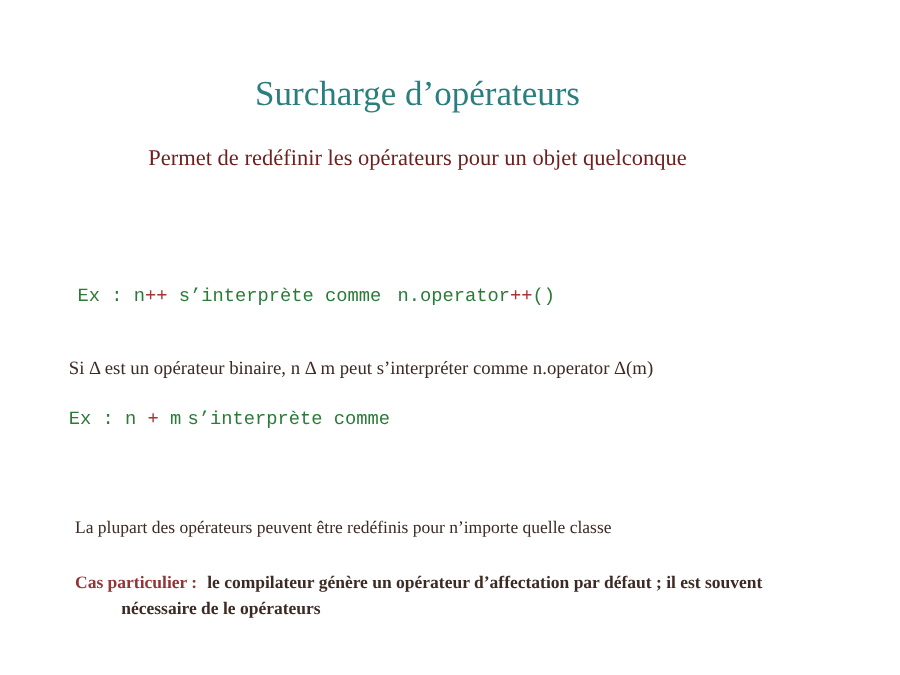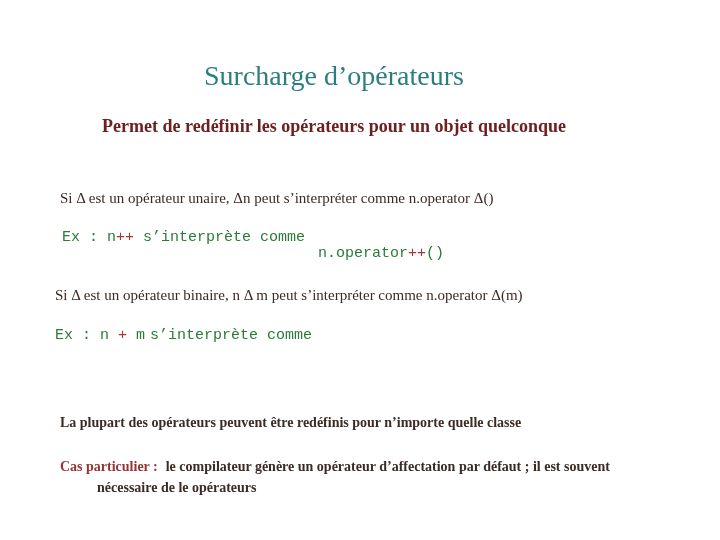--- a/index.html
+++ b/index.html
@@ -21,21 +21,21 @@
     font-weight: normal;
     color: var(--c-title, #2a7e7e);
   }
   .subtitle {
     position: absolute;
     top: 116px; left: 0;
     width: 100%;
     margin: 0;
     text-align: center;
     font-size: 18px;
-    font-weight: bold;
+    font-weight: normal;
     color: var(--c-subtitle, #6e2020);
   }
   .statement {
     position: absolute;
     margin: 0;
     font-size: 15px;
     white-space: nowrap;
     color: var(--c-body, #3c2a24);
   }
   .unary-statement { left: 60px; top: 190px; }
@@ -45,37 +45,36 @@
     position: absolute;
     font-size: 15px;
     height: 20px;
     width: 620px;
     white-space: nowrap;
     font-family: Liberation Mono, monospace;
   }
   .unary-example { left: 62px; top: 229px; }
   .binary-example { left: 55px; top: 327px; }
   .example-row .mid  { position: absolute; top: 0; }
-  .example-row .call { position: absolute; top: 16px; }
+  .example-row .call { position: absolute; top: 0; }
   .unary-example .mid   { left: 81px; }
   .unary-example .call  { left: 256px; }
   .binary-example .mid  { left: 95px; }
   .binary-example .call { left: 262px; }
 
   .green { color: var(--c-green, #2b7b38); }
   .red   { color: var(--c-red, #a93434); }
 
   .note1 {
     position: absolute;
     left: 60px; top: 415px;
     margin: 0;
     font-size: 14px;
     white-space: nowrap;
     color: var(--c-body, #3c2a24);
-    font-weight: bold;
   }
   .note2 {
     position: absolute;
     left: 60px; top: 456px;
     margin: 0;
     font-size: 14px;
     line-height: 21px;
     color: var(--c-body, #3c2a24);
     font-weight: bold;
   }
@@ -84,21 +83,20 @@
 </style>
 </head>
 <body>
 
 <div class="slide">
 
   <h1 class="title">Surcharge d’opérateurs</h1>
 
   <h2 class="subtitle">Permet de redéfinir les opérateurs pour un objet quelconque</h2>
 
-  <p class="statement unary-statement">Si Δ est un opérateur unaire, Δn peut s’interpréter comme n.operator Δ()</p>
 
   <div class="example-row unary-example">
     <span class="green"><span>Ex : n</span><span class="red">++</span></span>
     <span class="mid green">s’interprète comme</span>
     <span class="call green"><span>n.operator</span><span class="red">++</span><span>()</span></span>
   </div>
 
   <p class="statement binary-statement">Si Δ est un opérateur binaire, n Δ m peut s’interpréter comme n.operator Δ(m)</p>
 
   <div class="example-row binary-example">

